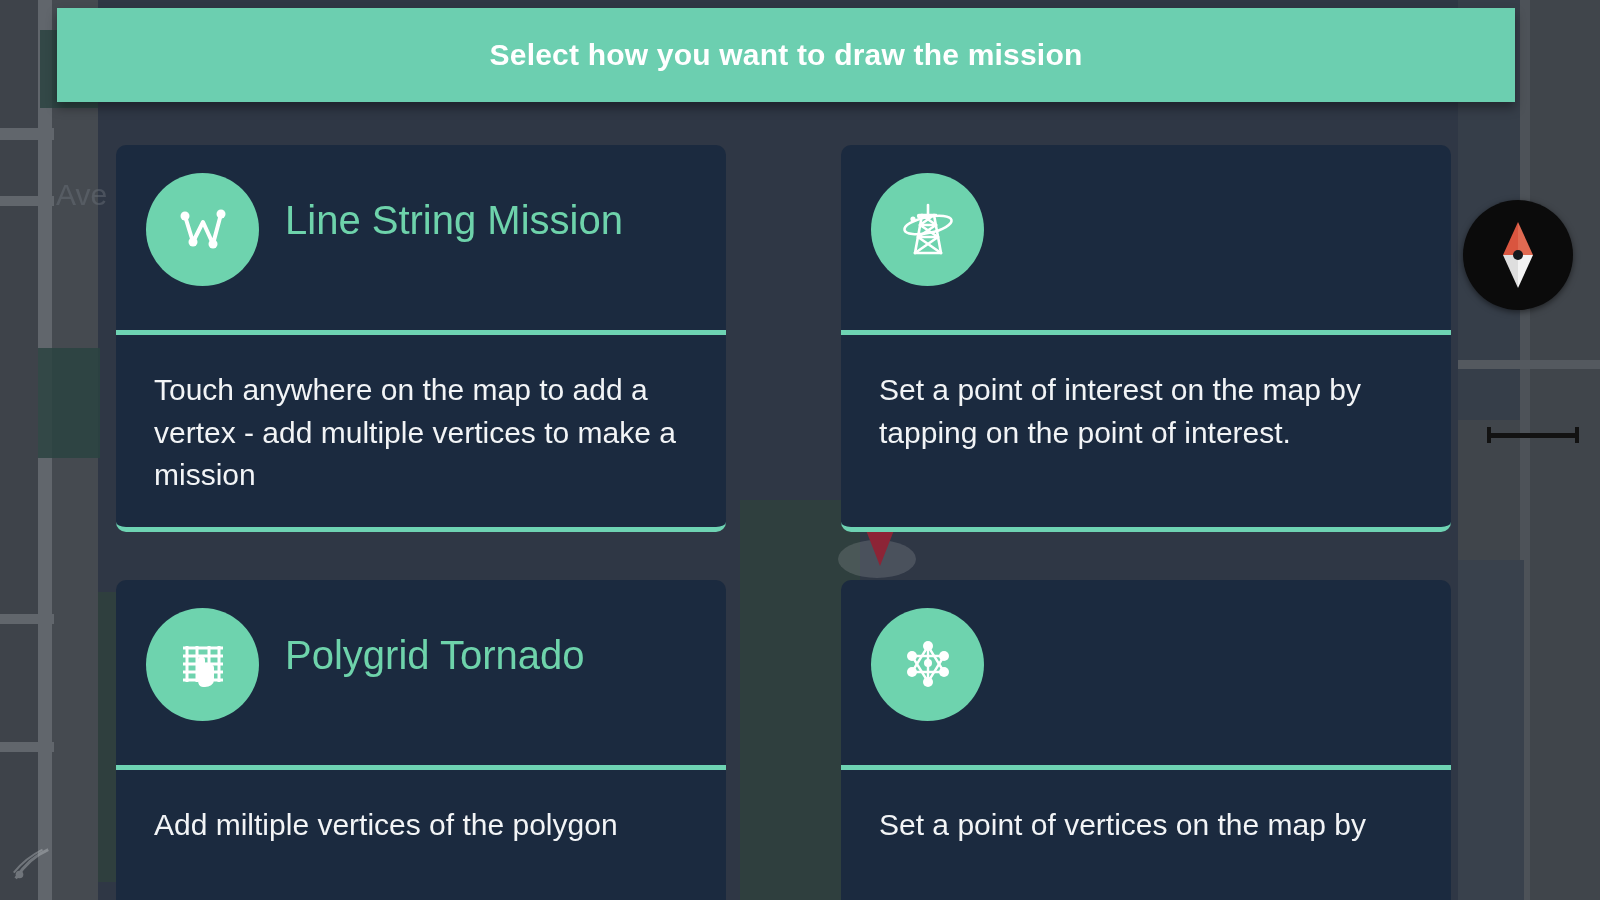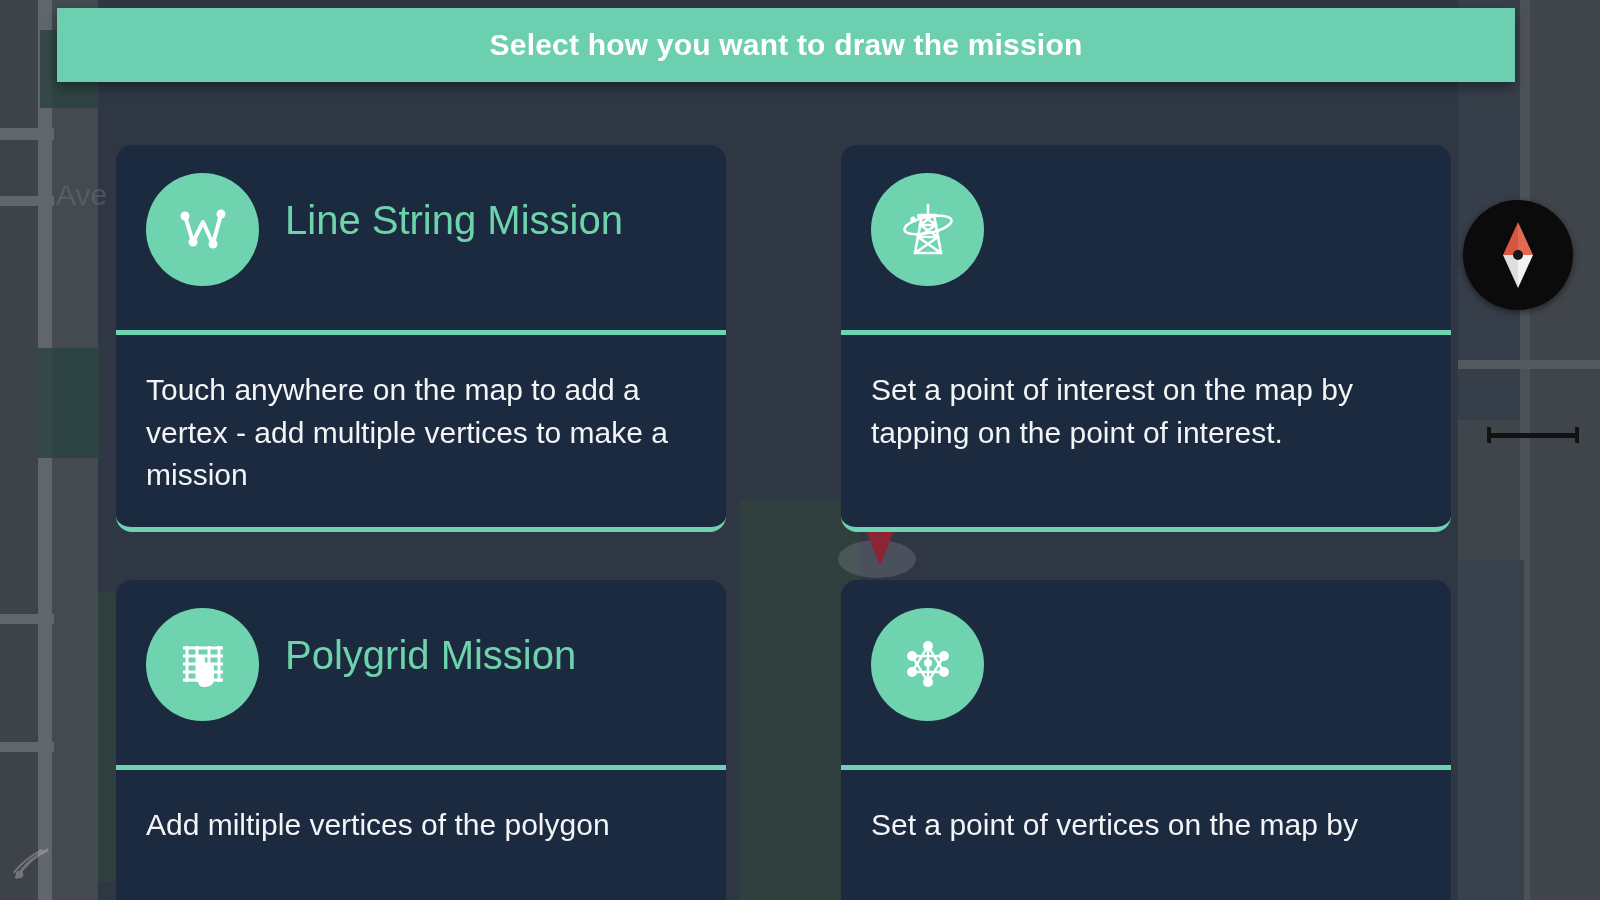--- a/index.html
+++ b/index.html
@@ -92,21 +92,21 @@
   .map-green-tile {
     position: absolute;
     background: #3f6b56;
     opacity: .85;
   }
 
   
   #sheet-header {
     position: absolute;
     left: 57px; top: 8px;
-    width: 1458px; height: 74px;
+    width: 1458px; height: 94px;
     background: #6ccfb0;
     display: flex;
     align-items: center;
     justify-content: center;
     box-shadow: 0 6px 10px rgba(0,0,0,.35);
     z-index: 6;
   }
   #sheet-header-title {
     color: #ffffff;
     font-size: 30px;
@@ -121,21 +121,21 @@
     width: 1335px;
     display: grid;
     grid-template-columns: 610px 610px;
     column-gap: 115px;
     row-gap: 48px;
     z-index: 5;
   }
 
   .mission-card {
     background: #1b2a3f;
-    border-radius: 16px;
+    border-radius: 10px;
     border-bottom: 5px solid #6ed3b3;
     overflow: hidden;
     cursor: pointer;
   }
 
   .card-head {
     display: flex;
     align-items: flex-start;
     gap: 26px;
     padding: 28px 24px 18px 30px;
@@ -161,21 +161,21 @@
   }
   .card-title.two-line { padding-top: 6px; }
 
   .card-divider {
     height: 5px;
     background: #6ed3b3;
     margin: 0;
   }
 
   .card-body {
-    padding: 34px 28px 30px 30px;
+    padding: 34px 28px 30px 38px;
     min-height: 166px;
   }
   .card-desc {
     color: #f2f4f6;
     font-size: 30px;
     line-height: 1.42;
   }
 </style>
 </head>
 <body>
@@ -295,21 +295,21 @@
             <path d="M18 16 L18 52"></path>
             <path d="M28 16 L28 52"></path>
             <path d="M40 16 L40 52"></path>
             <path d="M50 16 L50 52"></path>
           </g>
           <path d="M30 50 L30 30 C30 27 35 27 35 30 L35 36
                    C35 33 40 33 40 36 L40 38 C40 35 44 35 44 38
                    L44 50 C44 54 40 56 36 56 L34 56 C31 56 30 53 30 50 Z" fill="#ffffff" stroke="#ffffff" stroke-width="2"></path>
         </svg>
       </div>
-      <div class="card-title">Polygrid Mission</div>
+      <div class="card-title">Polygrid Tornado</div>
     </div>
     <div class="card-divider"></div>
     <div class="card-body">
       <div class="card-desc">Add miltiple vertices of the polygon</div>
     </div>
   </div>
 
   <div class="mission-card">
     <div class="card-head">
       <div class="card-icon-circle">

